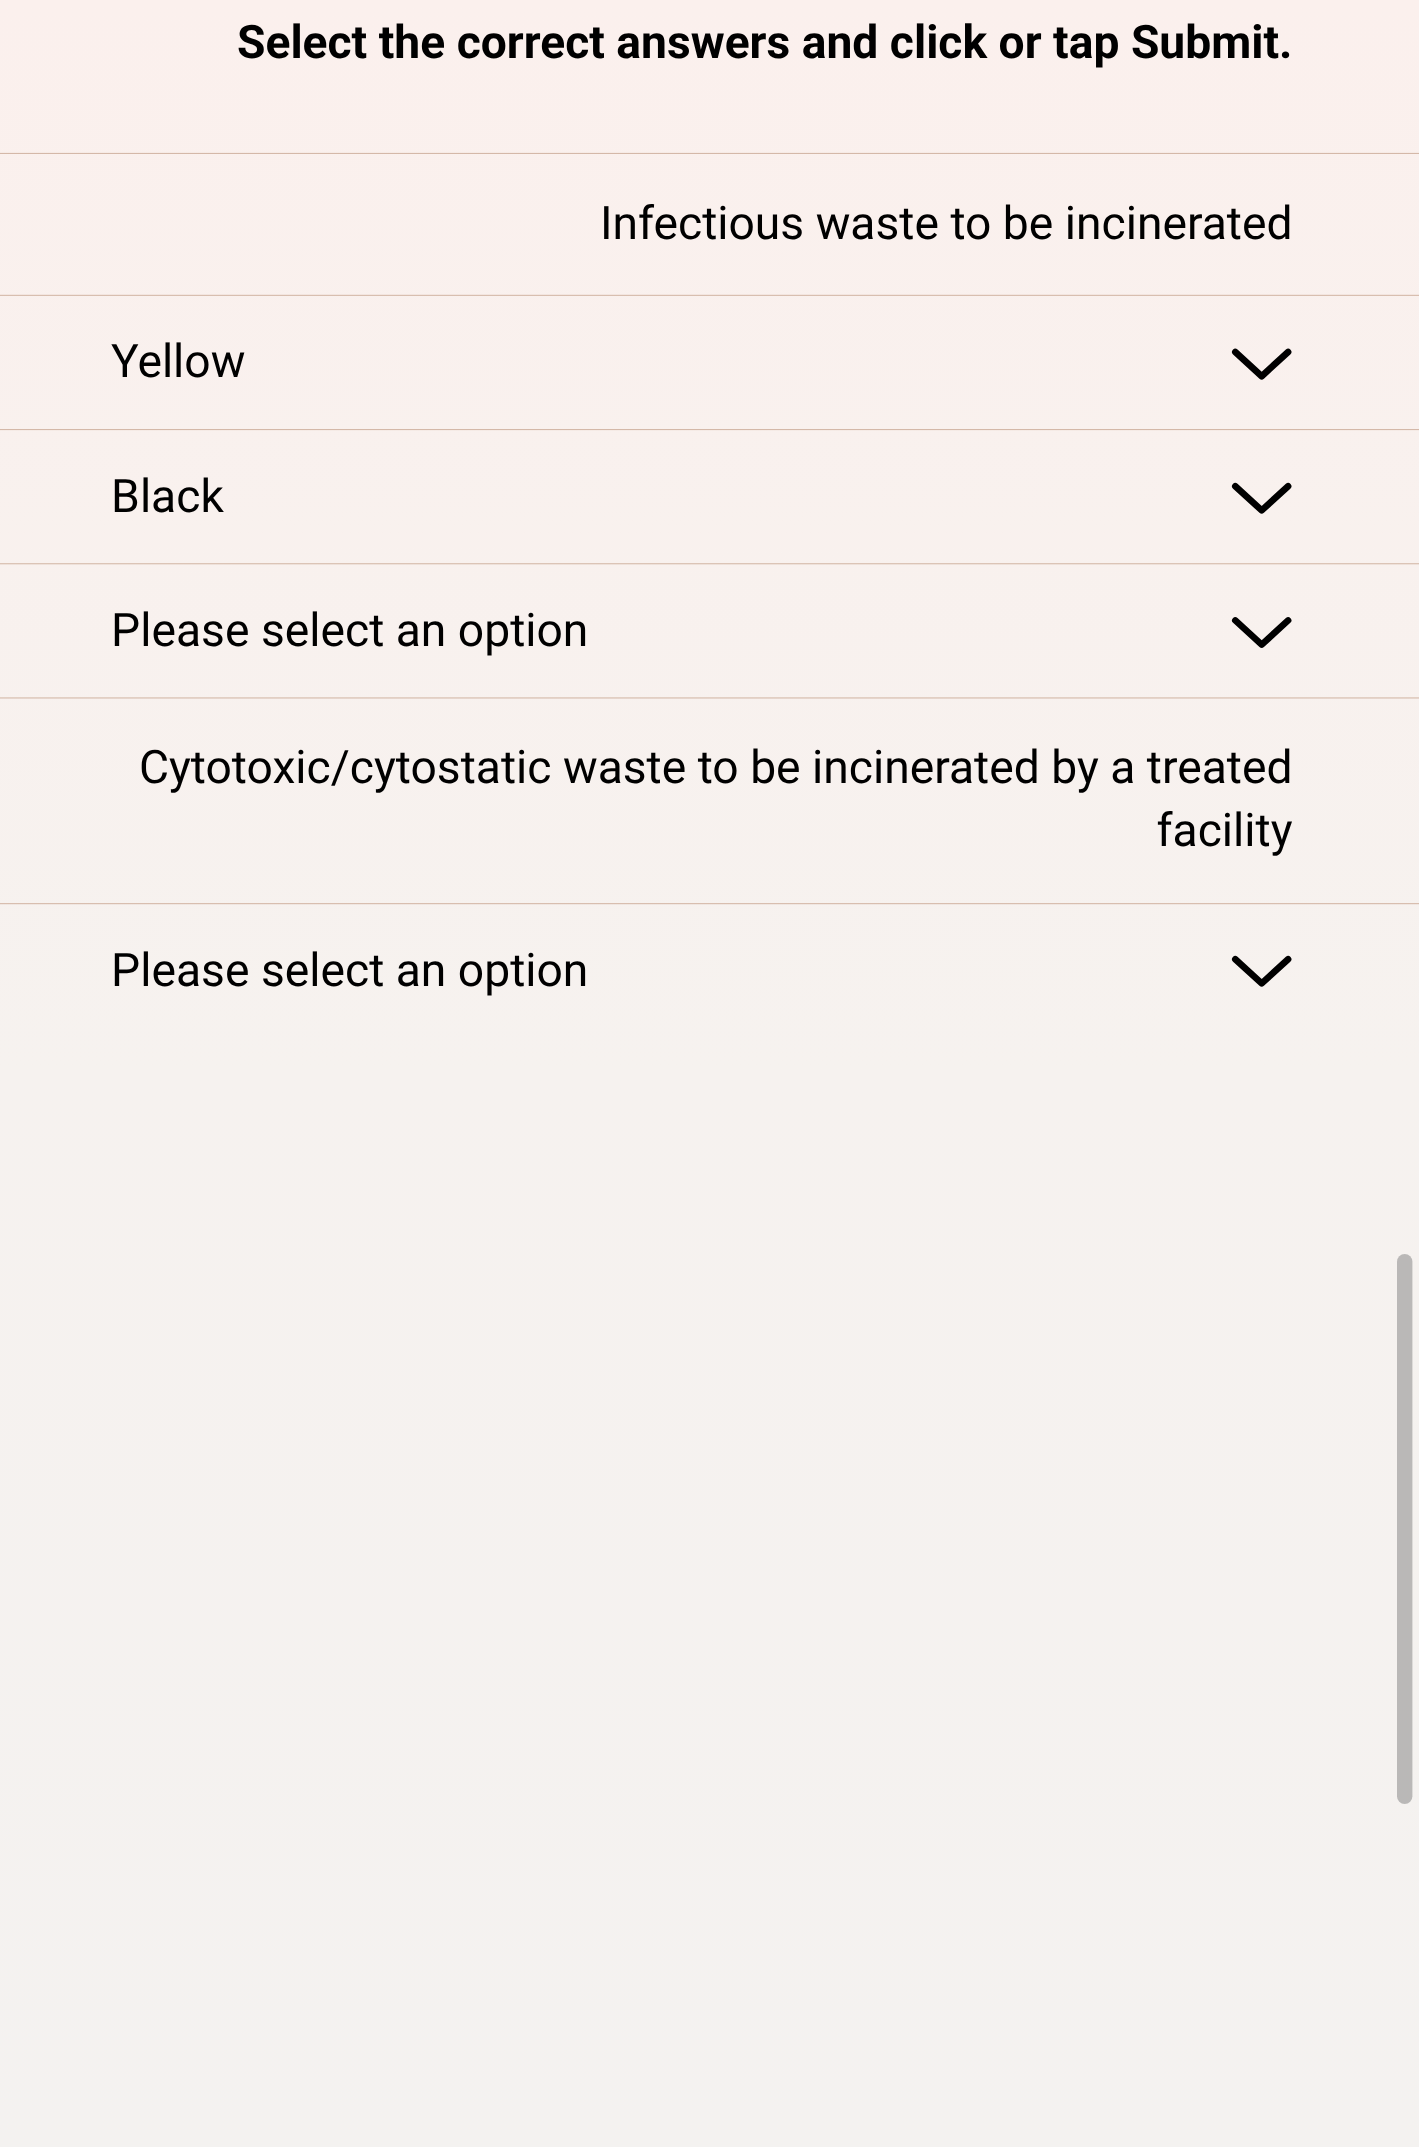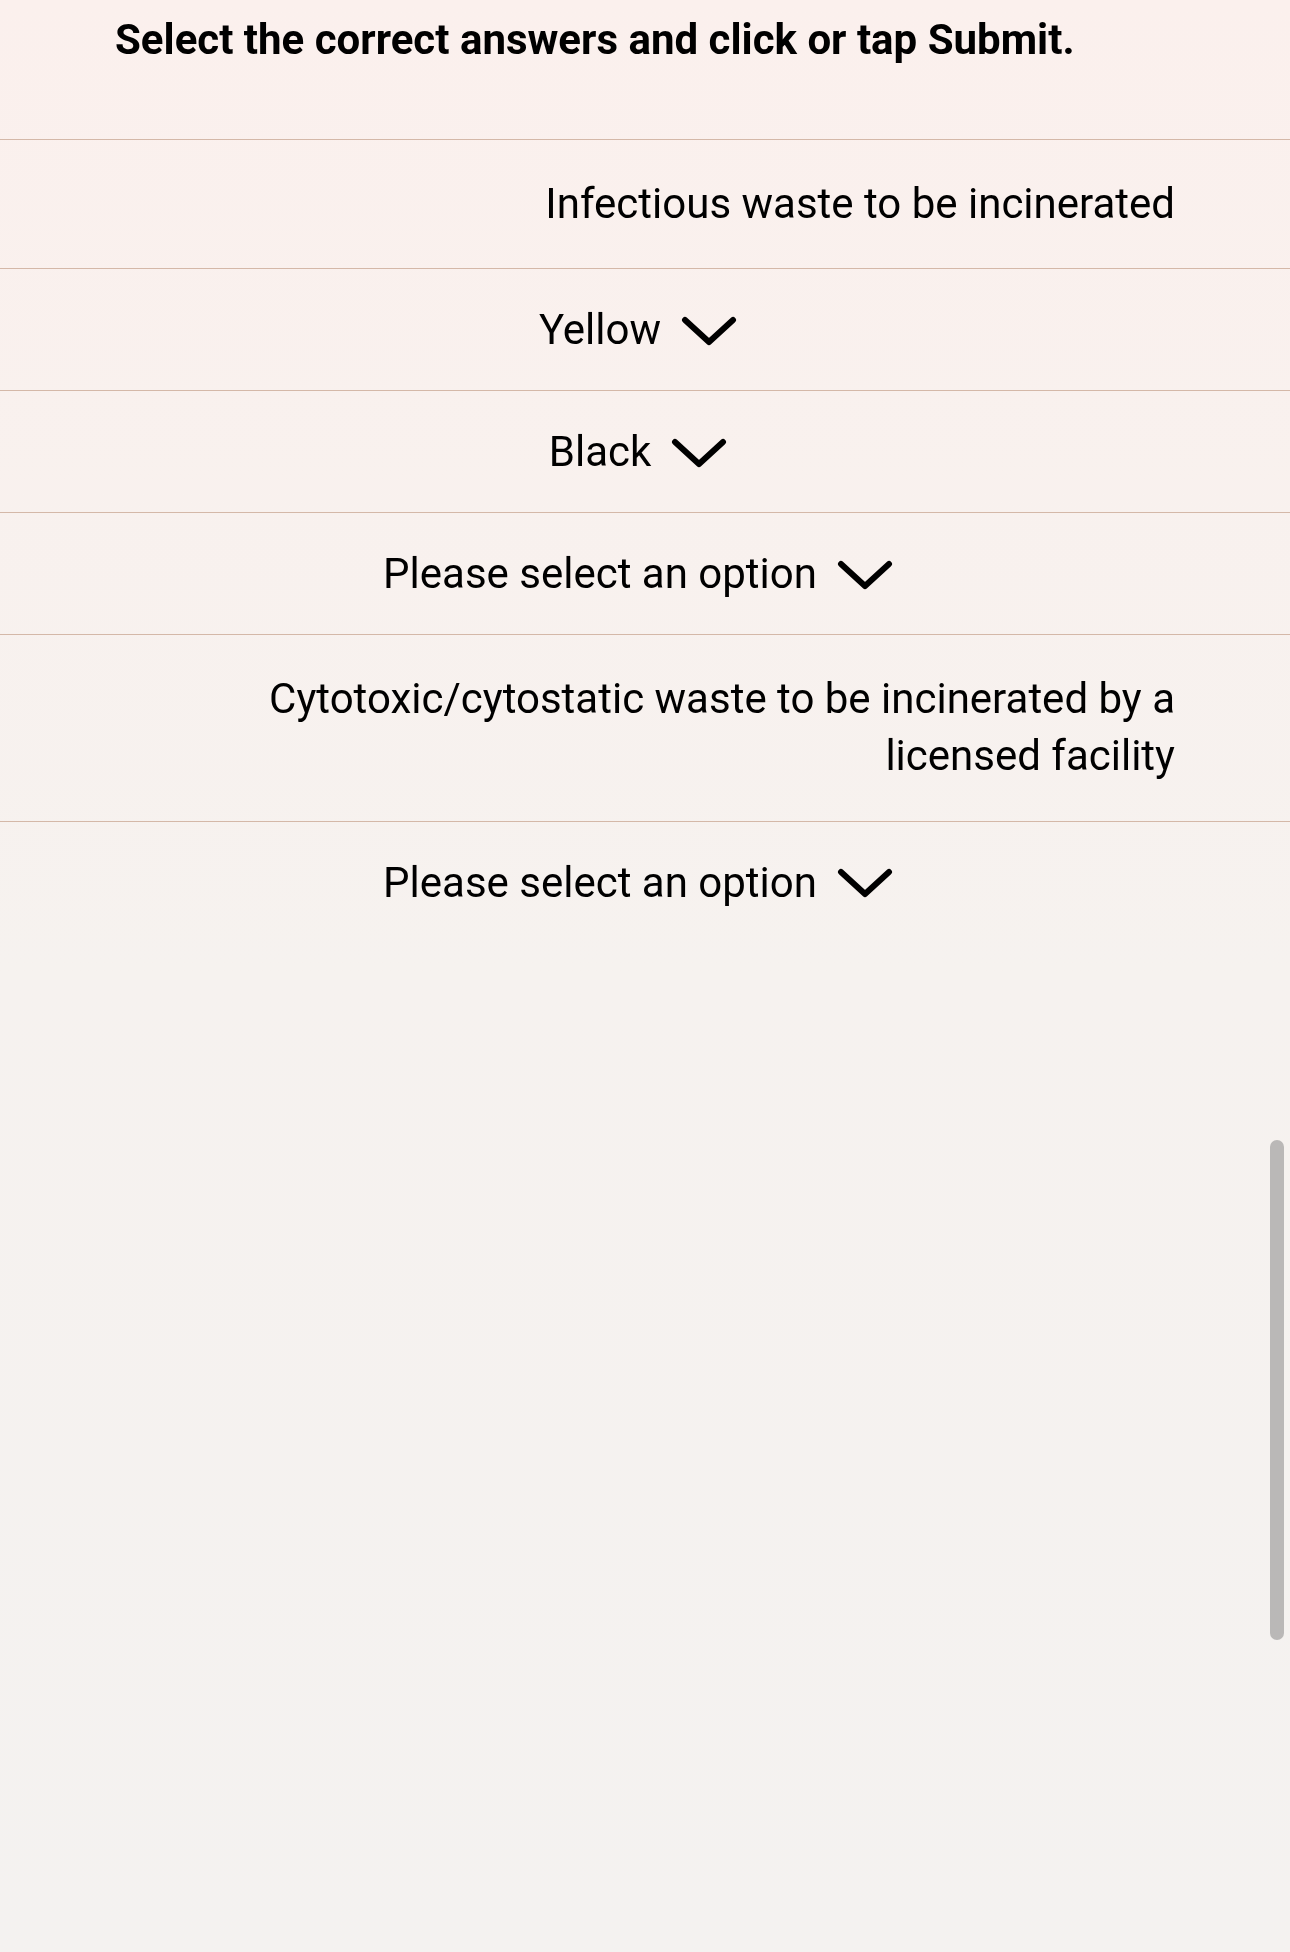--- a/index.html
+++ b/index.html
@@ -18,39 +18,40 @@
     .container {
       width: 100%;
       height: 100%;
     }
     .instruction {
       padding: 12px 115px 70px 115px;
       font-size: 42px;
       font-weight: 700;
       line-height: 1.35;
       color: #000;
+      text-align: right;
     }
     .question-row {
       border-top: 1px solid #d4b8a8;
       padding: 36px 115px;
       font-size: 42px;
       font-weight: 400;
       color: #000;
       line-height: 1.35;
       text-align: right;
     }
     .select-row {
       border-top: 1px solid #d4b8a8;
       padding: 36px 115px 36px 101px;
       font-size: 42px;
       font-weight: 400;
       color: #000;
       display: flex;
       align-items: center;
-      justify-content: center;
+      justify-content: space-between;
       cursor: pointer;
     }
     .select-row:last-of-type {
       border-bottom: none;
     }
     .chevron {
       flex-shrink: 0;
       margin-left: 20px;
     }
     .chevron svg {
@@ -97,21 +98,21 @@
   <div class="select-row">
     <span>Please select an option</span>
     <span class="chevron">
       <svg viewBox="0 0 56 36">
           <path d="M4 8 L28 30 L52 8" stroke="#000" stroke-width="6" fill="none" stroke-linecap="round" stroke-linejoin="round"></path>
         </svg>
     </span>
   </div>
 
 
-  <div class="question-row">Cytotoxic/cytostatic waste to be incinerated by a licensed facility</div>
+  <div class="question-row">Cytotoxic/cytostatic waste to be incinerated by a treated facility</div>
   <div class="select-row">
     <span>Please select an option</span>
     <span class="chevron">
       <svg viewBox="0 0 56 36">
           <path d="M4 8 L28 30 L52 8" stroke="#000" stroke-width="6" fill="none" stroke-linecap="round" stroke-linejoin="round"></path>
         </svg>
     </span>
   </div>
 
   <div class="scrollbar"></div>

